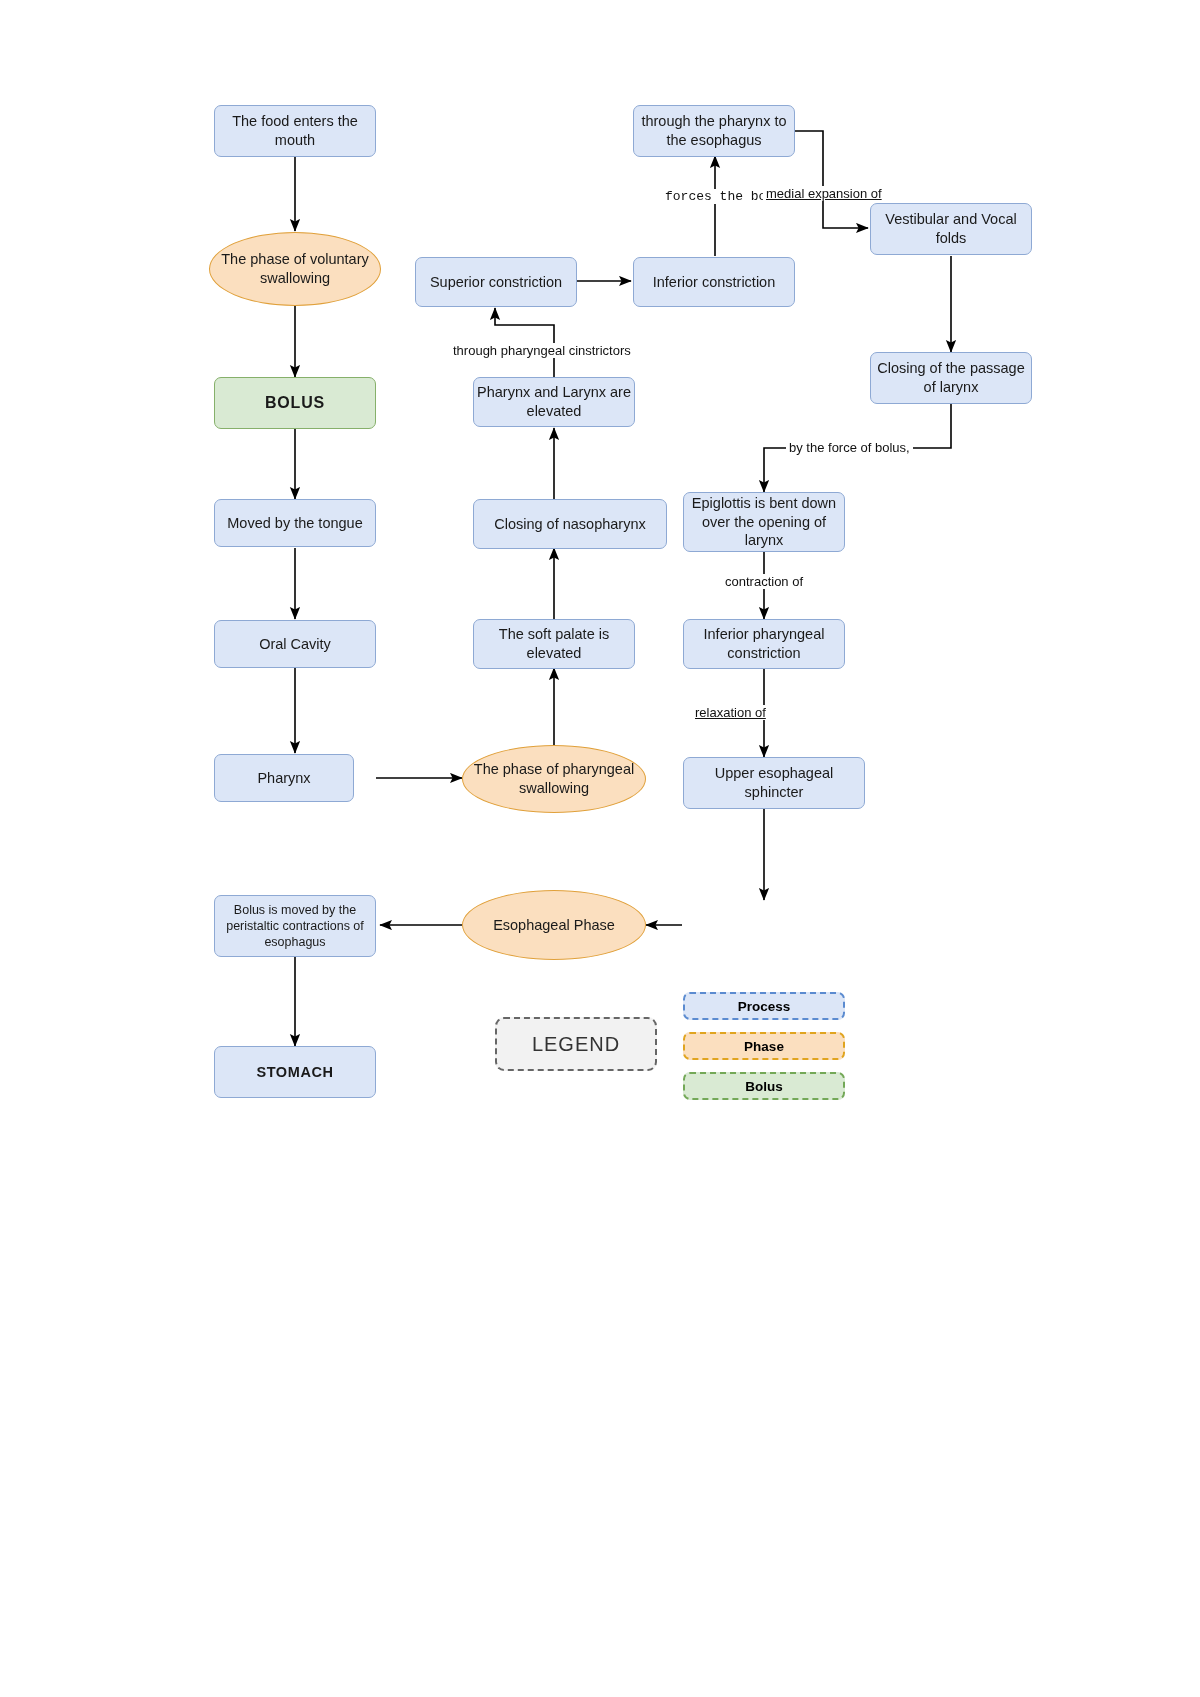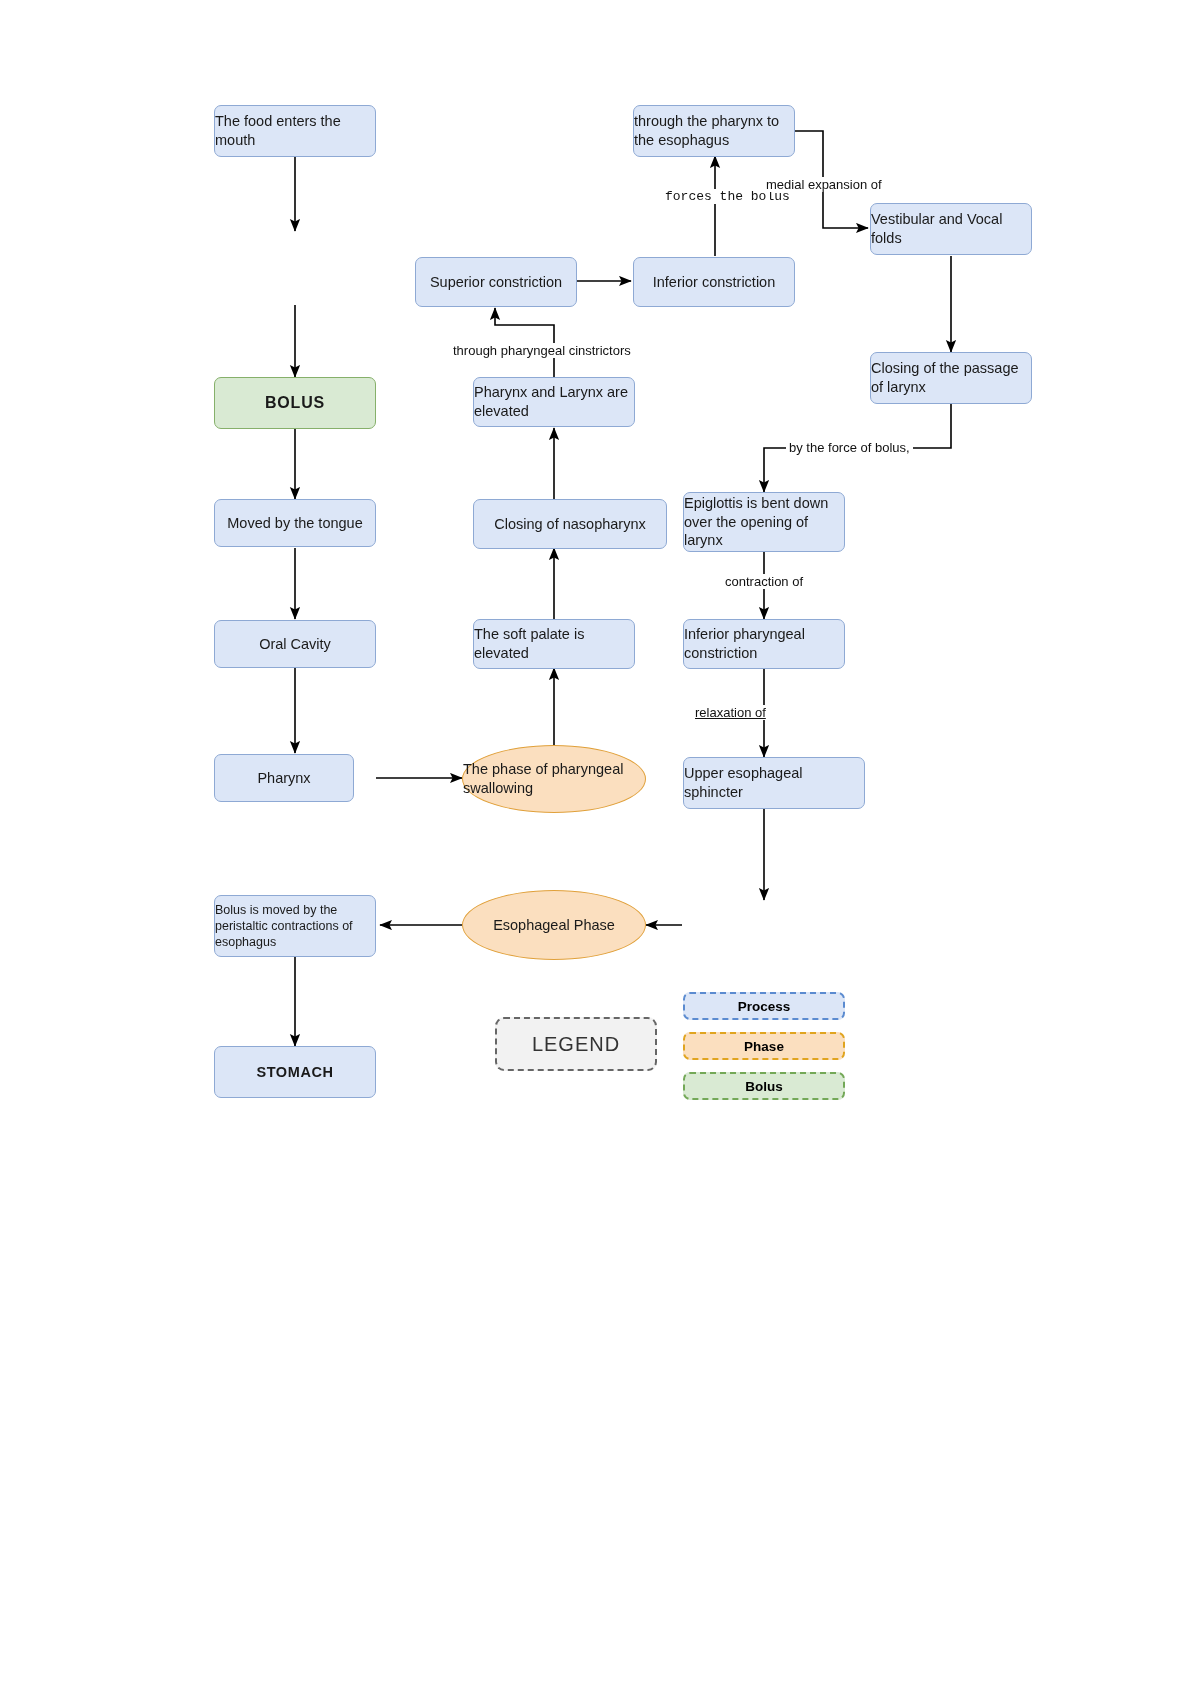--- a/index.html
+++ b/index.html
@@ -25,20 +25,21 @@
     width: 1200px;
     height: 1697px;
     pointer-events: none;
   }
   .node {
     position: absolute;
     box-sizing: border-box;
     display: flex;
     align-items: center;
     justify-content: center;
+    text-align: center;
     line-height: 1.28;
     z-index: 2;
   }
   .process {
     background: #dce6f7;
     border: 1px solid #8ea9d4;
     border-radius: 7px;
     font-size: 14.5px;
     color: #1a1a1a;
   }
@@ -156,20 +157,23 @@
       <path d="M682,925 L646,925"></path>
 
       <path d="M462,925 L380,925"></path>
     </g>
   </svg>
 
   <div class="node process" style="left:214px; top:105px; width:162px; height:52px;">
     <span>The food enters the mouth</span>
   </div>
 
+  <div class="node phase" style="left:209px; top:232px; width:172px; height:74px;">
+    <span>The phase of voluntary swallowing</span>
+  </div>
 
   <div class="node bolus" style="left:214px; top:377px; width:162px; height:52px;">
     <span>BOLUS</span>
   </div>
 
   <div class="node process" style="left:214px; top:499px; width:162px; height:48px;">
     <span>Moved by the tongue</span>
   </div>
 
   <div class="node process" style="left:214px; top:620px; width:162px; height:48px;">
@@ -242,21 +246,21 @@
   </div>
 
   <div class="edge-label" style="left:450px; top:343px;">
     <span>through pharyngeal cinstrictors</span>
   </div>
 
   <div class="edge-label" style="left:662px; top:189px;font-family:Liberation Mono, monospace;">
     <span>forces the bolus</span>
   </div>
 
-  <div class="edge-label" style="left:763px; top:177px;">
+  <div class="edge-label" style="left:763px; top:186px;text-decoration:underline;">
     <span>medial expansion of</span>
   </div>
 
   <div class="edge-label" style="left:786px; top:440px;">
     <span>by the force of bolus,</span>
   </div>
 
   <div class="edge-label" style="left:722px; top:574px;">
     <span>contraction of</span>
   </div>

